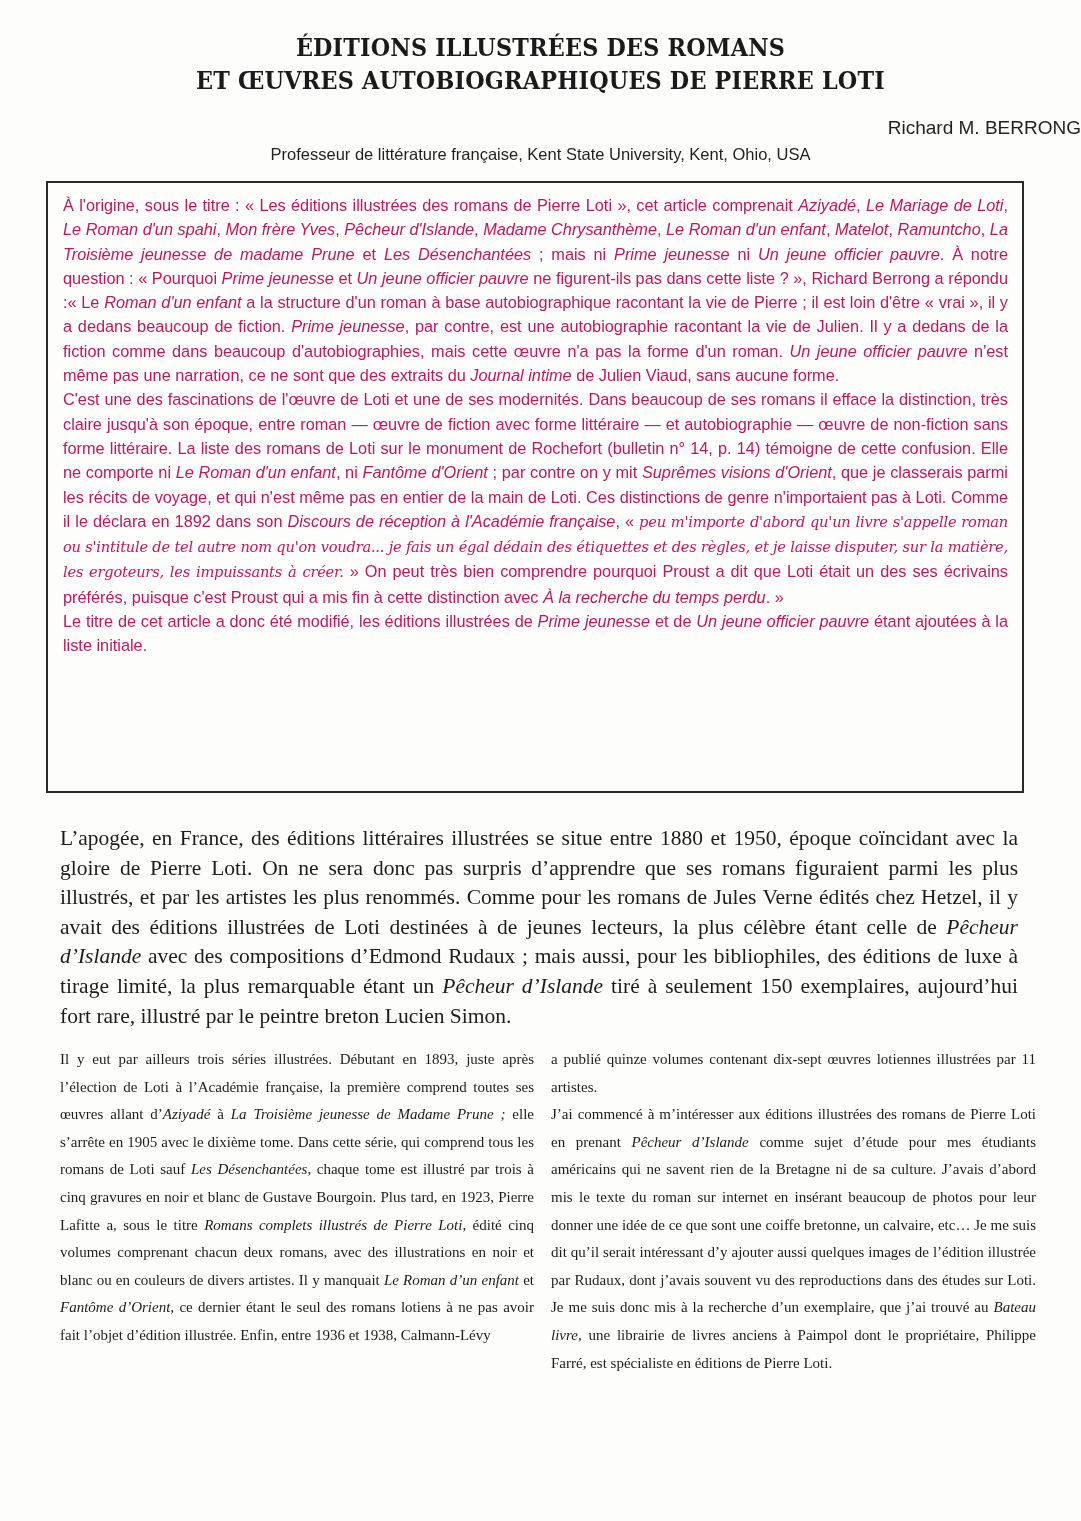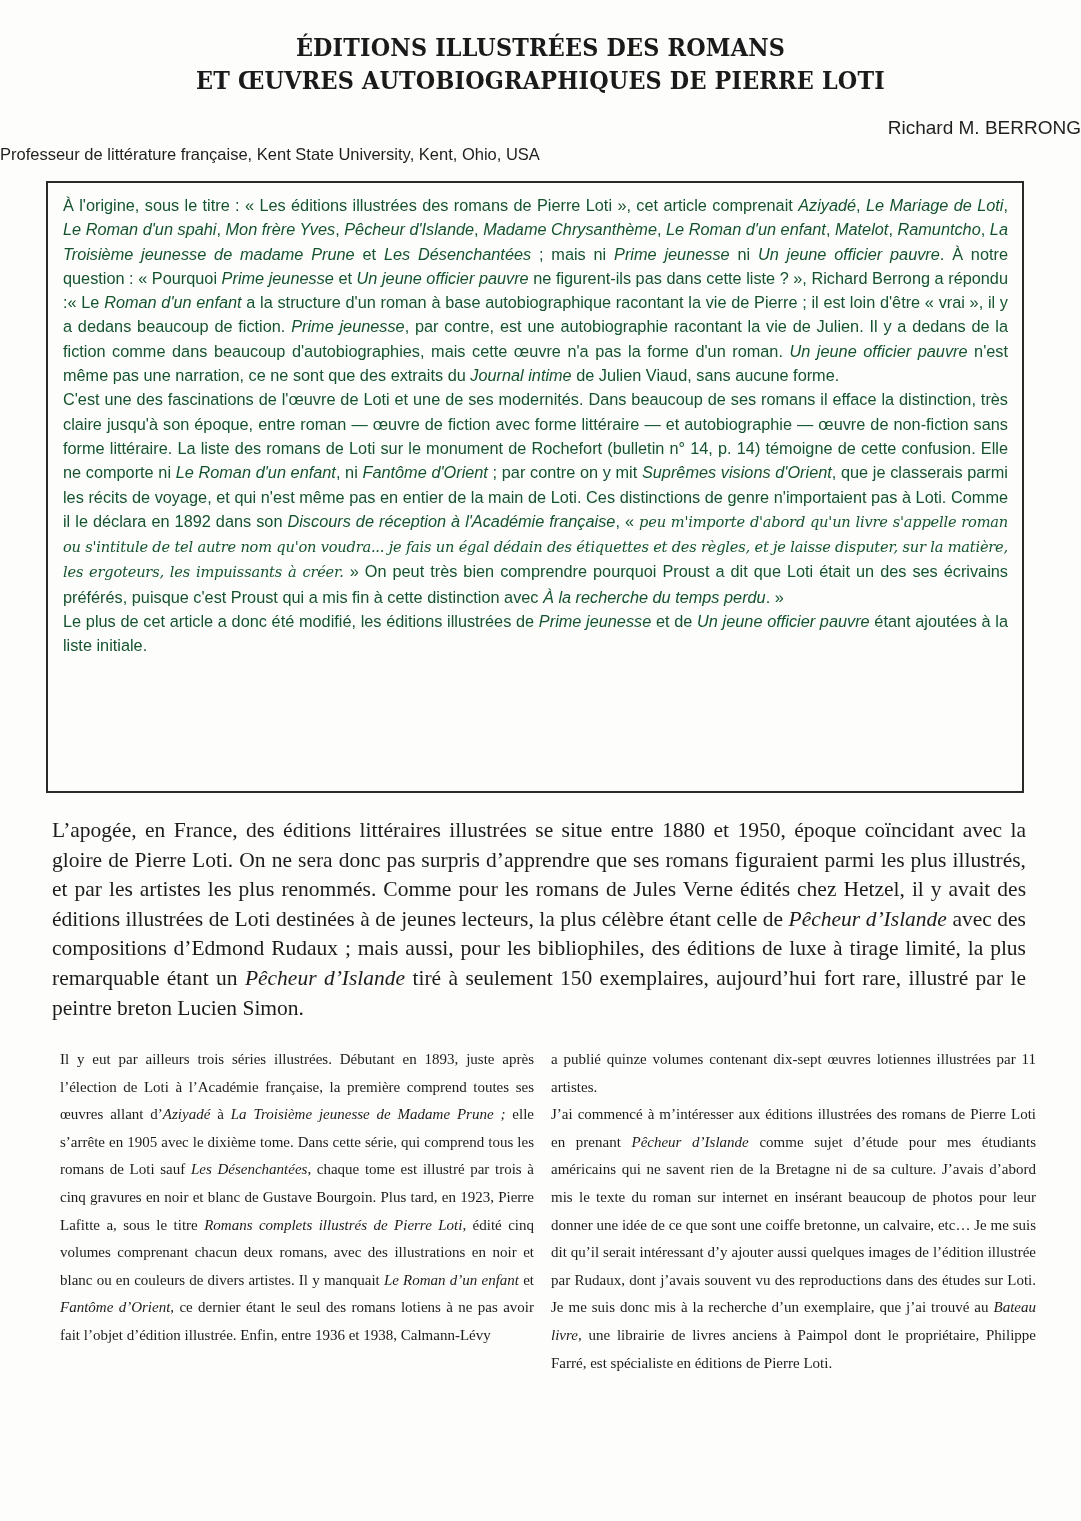--- a/index.html
+++ b/index.html
@@ -15,39 +15,39 @@
     font-size: 24px; letter-spacing: 0.2px; color: #1a1a1a;
     transform: scaleX(0.93); transform-origin: center;
   }
   .t1 { top: 33px; }
   .t2 { top: 66px; }
   .author {
     position: absolute; left: 0; width: 1081px; top: 117px; text-align: right;
     font-family: "Liberation Sans", sans-serif; font-size: 19px; color: #1f1f1f;
   }
   .affil {
-    position: absolute; left: 0; width: 1081px; top: 145px; text-align: left;
+    position: absolute; left: 0; width: 1081px; top: 145px; text-align: center;
     font-family: "Liberation Sans", sans-serif; font-size: 16.5px; color: #1f1f1f;
   }
   .abstract {
     position: absolute; left: 46px; top: 181px; width: 978px; height: 612px;
     border: 2px solid #2a2a2a; box-sizing: border-box;
     padding: 10px 14px 0 15px;
     font-family: "Liberation Sans", sans-serif; font-size: 16.3px; line-height: 24.3px;
-    text-align: justify; color: #14532d;
+    text-align: justify; color: #be185d;
   }
   .abstract p { margin: 0; }
   .abstract i { font-style: italic; }
   .script { font-family: "DejaVu Serif", serif; font-style: italic; font-size: 14.6px; letter-spacing: -0.2px; }
   .intro {
     position: absolute; left: 48px; top: 812px; width: 982px;
     font-family: "Liberation Serif", serif; font-size: 21.5px; line-height: 29.6px;
     text-align: justify; color: #1c1c1c;
   }
-  .intro p { margin: 4px; }
+  .intro p { margin: 12px; }
   .col {
     position: absolute; top: 1046px;
     font-family: "Liberation Serif", serif; font-size: 15px; line-height: 27.6px;
     text-align: justify; color: #1c1c1c;
   }
   .col p { margin: 0; }
   .col-left { left: 60px; width: 474px; }
   .col-right { left: 551px; width: 485px; }
 </style>
 </head>
@@ -55,21 +55,21 @@
 
 <div class="page">
   <div class="title t1">ÉDITIONS  ILLUSTRÉES  DES  ROMANS</div>
   <div class="title t2">ET  ŒUVRES AUTOBIOGRAPHIQUES  DE  PIERRE LOTI</div>
   <div class="author">Richard M. BERRONG</div>
   <div class="affil">Professeur de littérature française, Kent State University, Kent, Ohio, USA</div>
 
   <div class="abstract">
     <p><span>À l'origine, sous le titre : « Les éditions illustrées des romans de Pierre Loti », cet article comprenait </span><i>Aziyadé</i><span>, </span><i>Le Mariage de Loti</i><span>, </span><i>Le Roman d'un spahi</i><span>, </span><i>Mon frère Yves</i><span>, </span><i>Pêcheur d'Islande</i><span>, </span><i>Madame Chrysanthème</i><span>, </span><i>Le Roman d'un enfant</i><span>, </span><i>Matelot</i><span>, </span><i>Ramuntcho</i><span>, </span><i>La Troisième jeunesse de madame Prune</i><span> et </span><i>Les Désenchantées</i><span> ; mais ni </span><i>Prime jeunesse</i><span> ni </span><i>Un jeune officier pauvre</i><span>. À notre question : « Pourquoi </span><i>Prime jeunesse</i><span> et </span><i>Un jeune officier pauvre</i><span> ne figurent-ils pas dans cette liste ? », Richard Berrong a répondu :« Le </span><i>Roman d'un enfant</i><span> a la structure d'un roman à base autobiographique racontant la vie de Pierre ; il est loin d'être « vrai », il y a dedans beaucoup de fiction. </span><i>Prime jeunesse</i><span>, par contre, est une autobiographie racontant la vie de Julien. Il y a dedans de la fiction comme dans beaucoup d'autobiographies, mais cette œuvre n'a pas la forme d'un roman. </span><i>Un jeune officier pauvre</i><span> n'est même pas une narration, ce ne sont que des extraits du </span><i>Journal intime</i><span> de Julien Viaud, sans aucune forme.</span></p>
     <p><span>C'est une des fascinations de l'œuvre de Loti et une de ses modernités. Dans beaucoup de ses romans il efface la distinction, très claire jusqu'à son époque, entre roman — œuvre de fiction avec forme littéraire — et autobiographie — œuvre de non-fiction sans forme littéraire. La liste des romans de Loti sur le monument de Rochefort (bulletin n° 14, p. 14) témoigne de cette confusion. Elle ne comporte ni </span><i>Le Roman d'un enfant</i><span>, ni </span><i>Fantôme d'Orient</i><span> ; par contre on y mit </span><i>Suprêmes visions d'Orient</i><span>, que je classerais parmi les récits de voyage, et qui n'est même pas en entier de la main de Loti. Ces distinctions de genre n'importaient pas à Loti. Comme il le déclara en 1892 dans son </span><i>Discours de réception à l'Académie française</i><span>, « </span><i class="script">peu m'importe d'abord qu'un livre s'appelle roman ou s'intitule de tel autre nom qu'on voudra... je fais un égal dédain des étiquettes et des règles, et je laisse disputer, sur la matière, les ergoteurs, les impuissants à créer.</i><span> » On peut très bien comprendre pourquoi Proust a dit que Loti était un des ses écrivains préférés, puisque c'est Proust qui a mis fin à cette distinction avec </span><i>À la recherche du temps perdu</i><span>. »</span></p>
-    <p><span>Le plus de cet article a donc été modifié, les éditions illustrées de </span><i>Prime jeunesse</i><span> et de </span><i>Un jeune officier pauvre</i><span> étant ajoutées à la liste initiale.</span></p>
+    <p><span>Le titre de cet article a donc été modifié, les éditions illustrées de </span><i>Prime jeunesse</i><span> et de </span><i>Un jeune officier pauvre</i><span> étant ajoutées à la liste initiale.</span></p>
   </div>
 
   <div class="intro">
     <p><span>L’apogée, en France, des éditions littéraires illustrées se situe entre 1880 et 1950, époque coïncidant avec la gloire de Pierre Loti. On ne sera donc pas surpris d’apprendre que ses romans figuraient parmi les plus illustrés, et par les artistes les plus renommés. Comme pour les romans de Jules Verne édités chez Hetzel, il y avait des éditions illustrées de Loti destinées à de jeunes lecteurs, la plus célèbre étant celle de </span><i>Pêcheur d’Islande</i><span> avec des compositions d’Edmond Rudaux ; mais aussi, pour les bibliophiles, des éditions de luxe à tirage limité, la plus remarquable étant un </span><i>Pêcheur d’Islande</i><span> tiré à seulement 150 exemplaires, aujourd’hui fort rare, illustré par le peintre breton Lucien Simon.</span></p>
   </div>
 
   <div class="col col-left">
     <p><span>Il y eut par ailleurs trois séries illustrées. Débutant en 1893, juste après l’élection de Loti à l’Académie française, la première comprend toutes ses œuvres allant d’</span><i>Aziyadé</i><span> à </span><i>La Troisième jeunesse de Madame Prune ;</i><span> elle s’arrête en 1905 avec le dixième tome. Dans cette série, qui comprend tous les romans de Loti sauf </span><i>Les Désenchantées</i><span>, chaque tome est illustré par trois à cinq gravures en noir et blanc de Gustave Bourgoin. Plus tard, en 1923, Pierre Lafitte a, sous le titre </span><i>Romans complets illustrés de Pierre Loti</i><span>, édité cinq volumes comprenant chacun deux romans, avec des illustrations en noir et blanc ou en couleurs de divers artistes. Il y manquait </span><i>Le Roman d’un enfant</i><span> et </span><i>Fantôme d’Orient</i><span>, ce dernier étant le seul des romans lotiens à ne pas avoir fait l’objet d’édition illustrée. Enfin, entre 1936 et 1938, Calmann-Lévy</span></p>
   </div>
 

